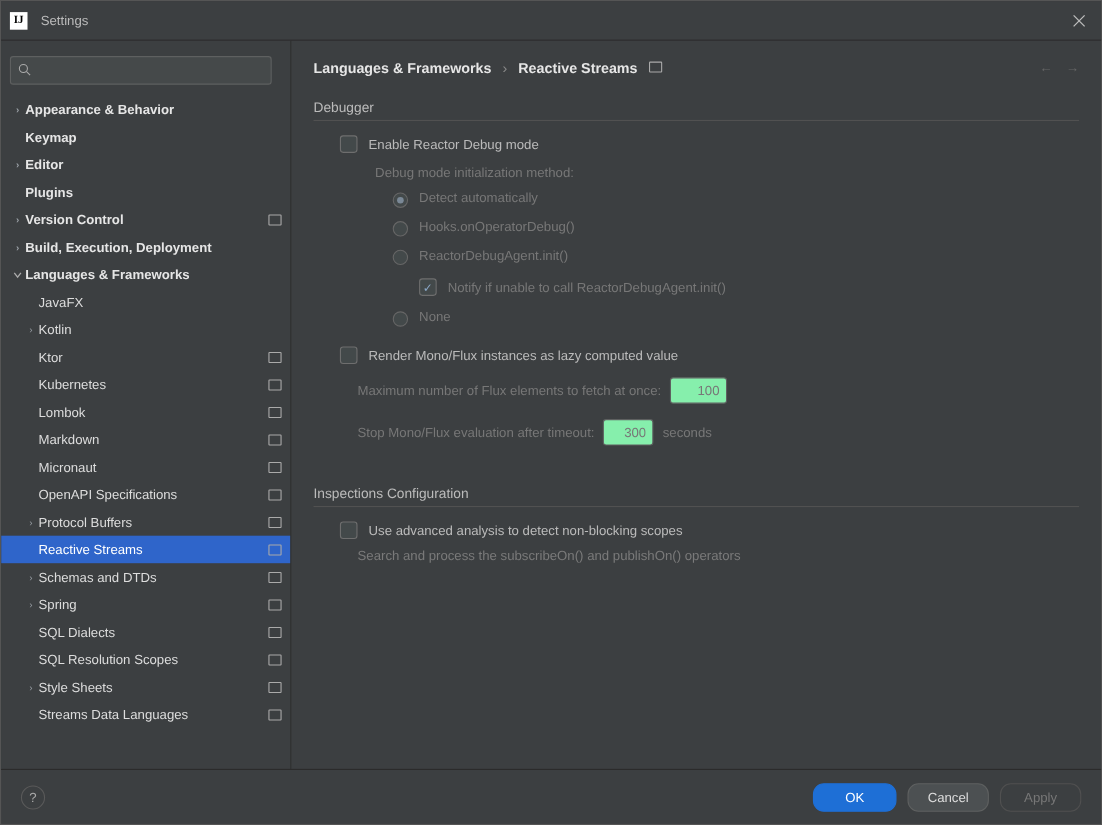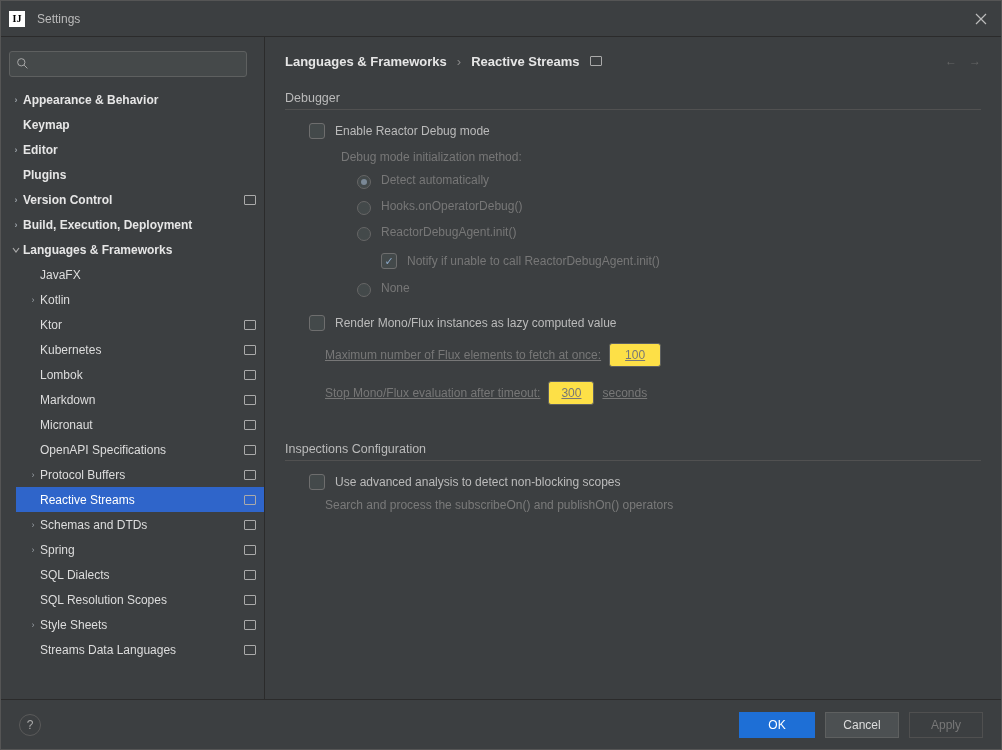--- a/index.html
+++ b/index.html
@@ -113,21 +113,21 @@
     }
     .tree-item .label { flex: 1; }
     .tree-item .proj-icon {
       width: 12px; height: 10px;
       border: 1px solid #aaa;
       border-radius: 1px;
       margin-left: 6px;
       display:inline-block;
     }
     .indent-0 { padding-left: 8px; }
-    .indent-1 { padding-left: 10px; margin-left: 15px; }
+    .indent-1 { padding-left: 20px; }
     .main {
       flex: 1;
       display: flex;
       flex-direction: column;
       overflow: hidden;
       background: #3c3f41;
     }
     .breadcrumb-row {
       height: 48px;
       display: flex;
@@ -225,32 +225,31 @@
       align-items: center;
       gap: 10px;
       padding: 7px 0 7px 96px;
     }
     .field-row {
       display: flex;
       align-items: center;
       gap: 8px;
       padding: 7px 0 7px 40px;
       color: #888;
-      text-decoration: underline;
     }
     .num-input {
       width: 52px;
       height: 24px;
-      background: #fde047;
+      background: #86efac;
       border: 1px solid #5e6060;
       border-radius: 3px;
       color: #999;
       font-size: 12px;
       padding: 0 6px;
-      text-align: center;
+      text-align: right;
     }
     .helper-line {
       padding: 3px 0 8px 40px;
       color: #7a7a7a;
       font-size: 12px;
     }
     .footer {
       height: 50px;
       border-top: 1px solid #2b2b2b;
       display: flex;
@@ -264,21 +263,21 @@
       border-radius: 50%;
       display:flex;align-items:center;justify-content:center;
       color:#aaa;
       cursor:pointer;
     }
     .footer-spacer { flex:1; }
     .btn {
       height: 26px;
       min-width: 74px;
       padding: 0 14px;
-      border-radius: 0;
+      border-radius: 10px;
       border: 1px solid #5e6060;
       background: #4c5052;
       color: #ddd;
       font-size: 12px;
       display:flex;align-items:center;justify-content:center;
       cursor:pointer;
       text-align:center;
     }
     .btn.ok { background:#1e6fd6; border-color:#1e6fd6; color:#fff; min-width:76px;}
     .btn.disabled { color:#777; border-color:#505050; background:#3c3f41; cursor:default;}

